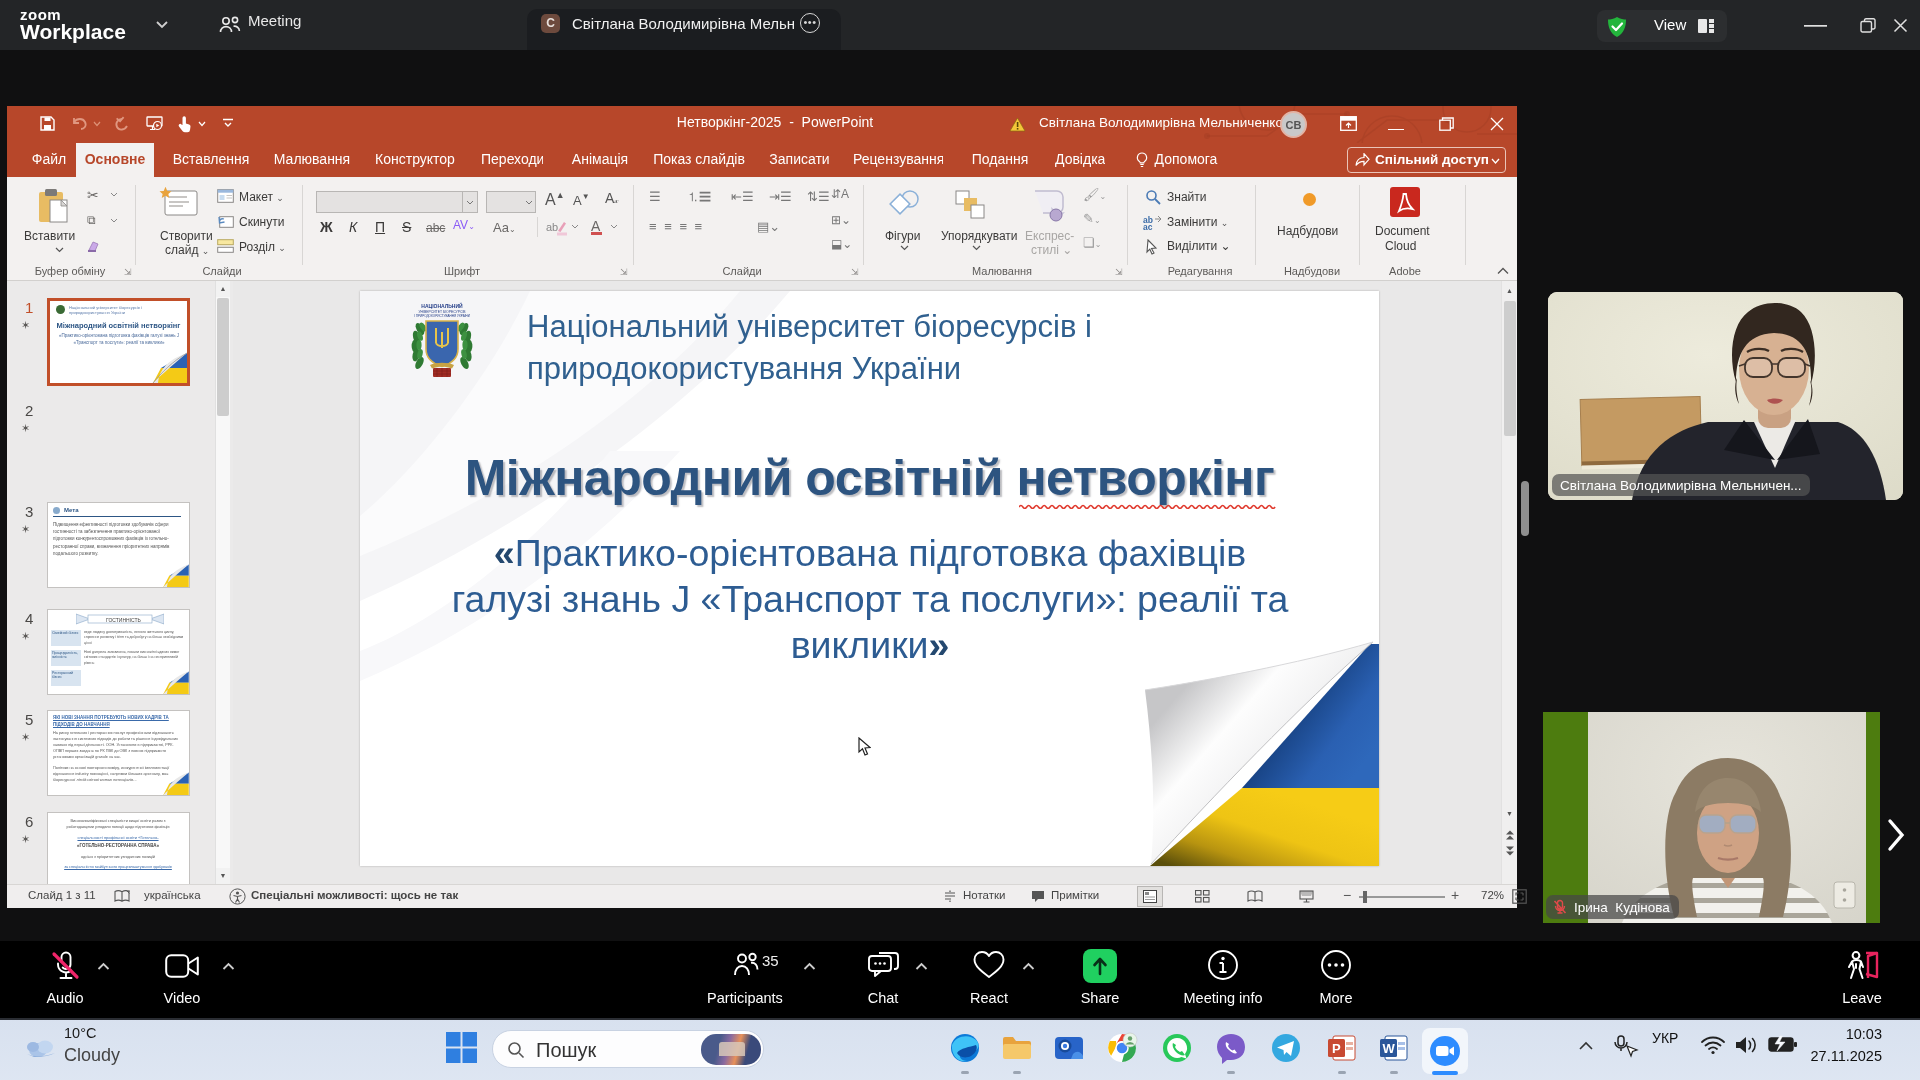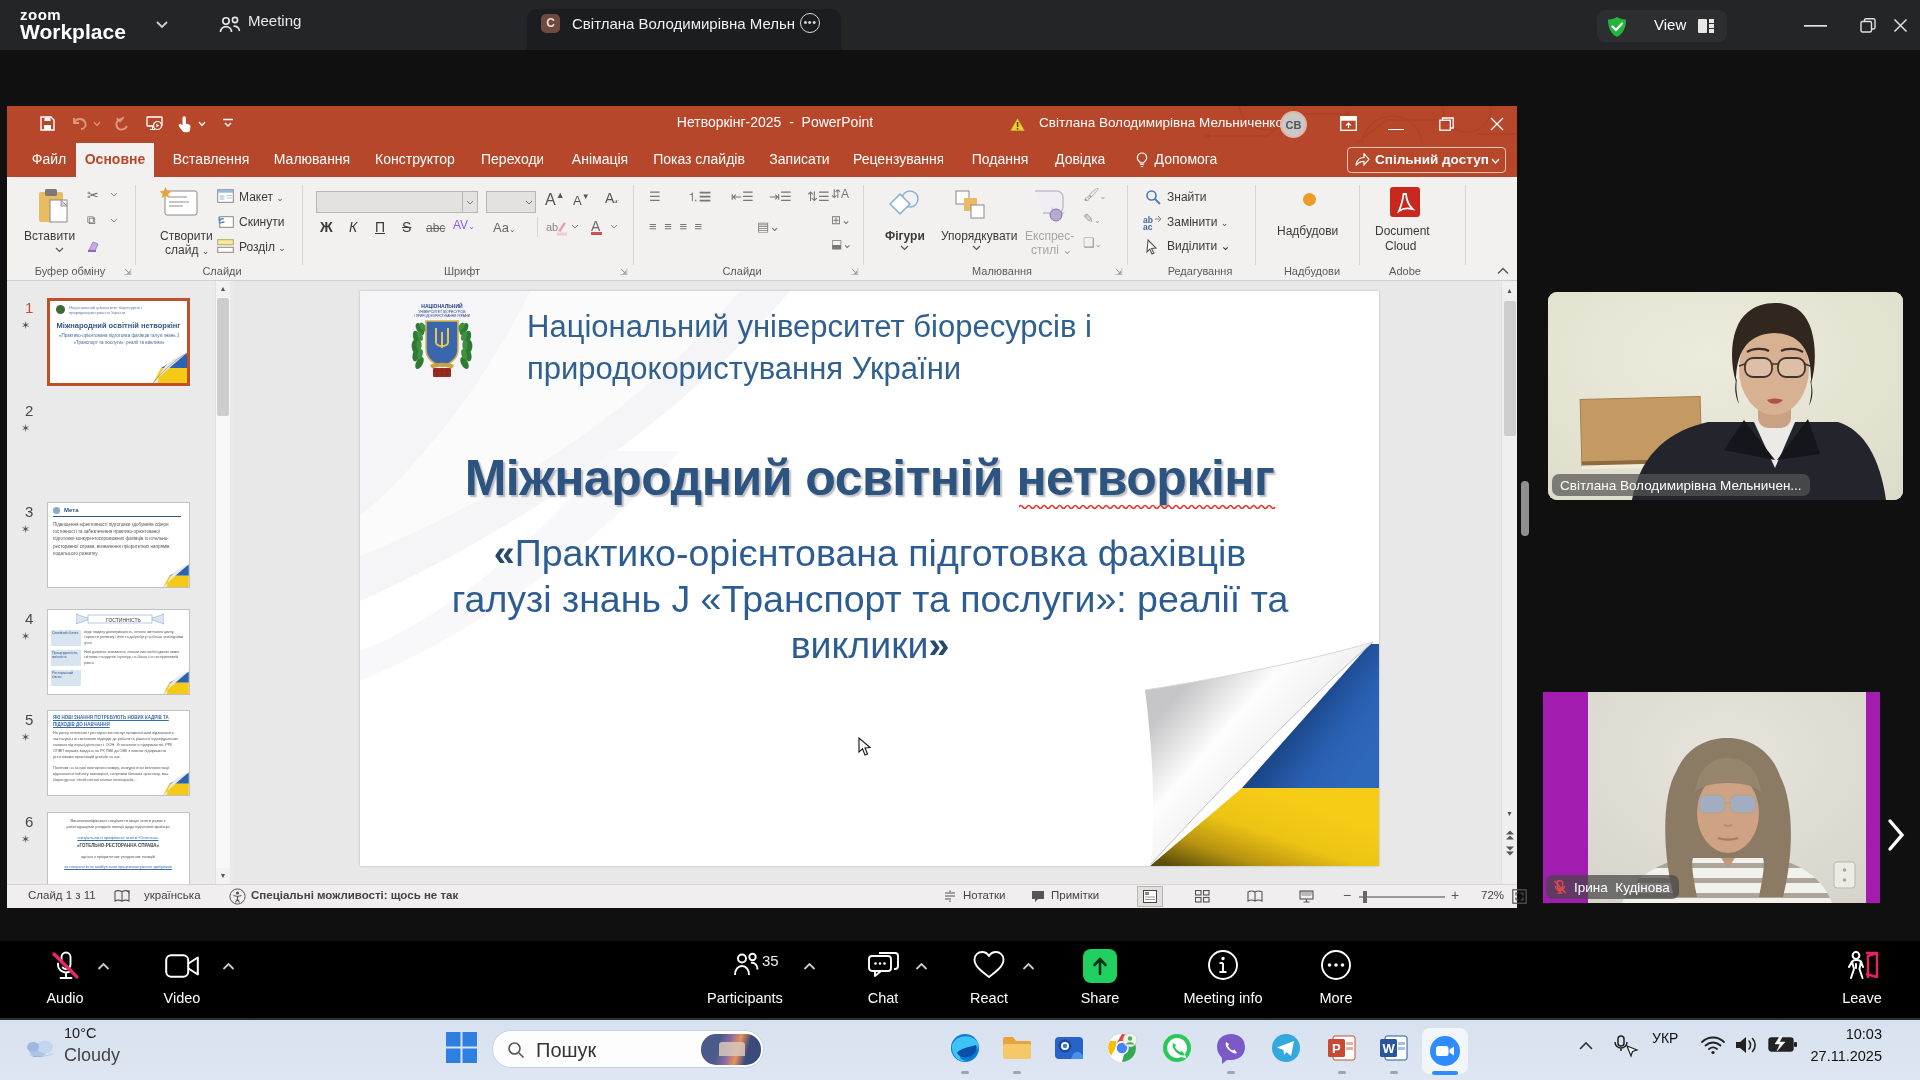--- a/index.html
+++ b/index.html
@@ -37,21 +37,21 @@
 .tnum { position:absolute; left:18px; font-size:15px; color:#4a4846; }
 .tnum.sel { color:#c14f29; }
 .tstar { position:absolute; left:14px; font-size:11px; color:#5a5856; }
 #tscroll { position:absolute; left:208px; top:0; width:15px; height:603px; background:#f8f8f8; border-left:1px solid #e0e0e0; }
 #slidearea { position:absolute; left:226px; top:0; width:1268px; height:603px; background:#e9e8e8; }
 #slide { position:absolute; left:127px; top:10px; width:1019px; height:575px; background:#fff; box-shadow:0 0 2px rgba(0,0,0,0.25); overflow:hidden; }
 #sscroll { position:absolute; left:1494px; top:0; width:16px; height:603px; background:#f0efef; border-left:1px solid #e2e1e1; }
 #ppt-status { position:absolute; left:0; top:778px; width:1510px; height:24px; background:#f0eeee; border-top:1px solid #d8d6d4; font-size:11.5px; color:#444; }
 
 #vid1 { position:absolute; left:1548px; top:292px; width:355px; height:208px; border-radius:9px; overflow:hidden; background:#e9e6d8; }
-#vid2wrap { position:absolute; left:1543px; top:692px; width:337px; height:211px; background:#a21caf; overflow:hidden; }
+#vid2wrap { position:absolute; left:1543px; top:712px; width:337px; height:211px; background:#4d7c0f; overflow:hidden; }
 #vid2 { position:absolute; left:45px; top:0; width:278px; height:211px; background:#dedbd3; overflow:hidden; }
 .namepill { position:absolute; background:rgba(32,32,32,0.62); border-radius:7px; color:#fff; display:flex; align-items:center; }
 
 #toolbar { position:absolute; left:0; top:941px; width:1920px; height:77px; background:#000; }
 .tool { position:absolute; top:0; text-align:center; color:#fff; }
 .tool .lbl { position:absolute; width:200px; left:50%; margin-left:-100px; top:49px; font-size:14.5px; color:#fff; }
 
 #taskbar { position:absolute; left:0; top:1018px; width:1920px; height:78px; background:linear-gradient(180deg,#d8e1ef,#dfe7f3); }
 .tbicon { position:absolute; top:14px; width:32px; height:32px; }
 .rundash { position:absolute; top:53px; width:8px; height:3px; background:#9aa4b2; border-radius:2px; }
@@ -306,21 +306,21 @@
     <div class="ricon" style="left:824px;top:36px;font-size:12px;color:#777;">⊞⌄</div>
     <div class="ricon" style="left:824px;top:60px;font-size:12px;color:#777;">⬓⌄</div>
     <div class="glabel" style="left:700px;width:70px;">Слайди</div>
     <div class="glaunch" style="left:844px;">⇲</div>
     <div class="gsep" style="left:856px;"></div>
 
     <svg class="abs" style="left:878px;top:12px" width="40" height="32" viewBox="0 0 40 32">
           <circle cx="25" cy="10" r="8" fill="none" stroke="#8ab0d8" stroke-width="1.5"></circle>
           <rect x="8" y="8" width="14" height="14" fill="#fff" stroke="#8ab0d8" stroke-width="1.5" transform="rotate(45 15 15)"></rect>
         </svg>
-    <div class="rtext" style="left:878px;top:52px;font-weight:bold;">Фігури</div>
+    <div class="rtext" style="left:878px;top:52px;">Фігури</div>
     <svg class="abs" style="left:893px;top:68px" width="9" height="6">
           <path d="M1 1 L4.5 4.5 L8 1" stroke="#555" stroke-width="1.2" fill="none"></path>
         </svg>
     <svg class="abs" style="left:945px;top:12px" width="34" height="32" viewBox="0 0 34 32">
           <rect x="4" y="2" width="13" height="13" fill="#fff" stroke="#8a8886"></rect>
           <rect x="12" y="9" width="13" height="13" fill="#e8bc63"></rect>
           <rect x="19" y="16" width="13" height="13" fill="#fff" stroke="#8a8886"></rect>
         </svg>
     <div class="rtext" style="left:934px;top:52px;">Упорядкувати</div>
     <svg class="abs" style="left:965px;top:68px" width="9" height="6">

